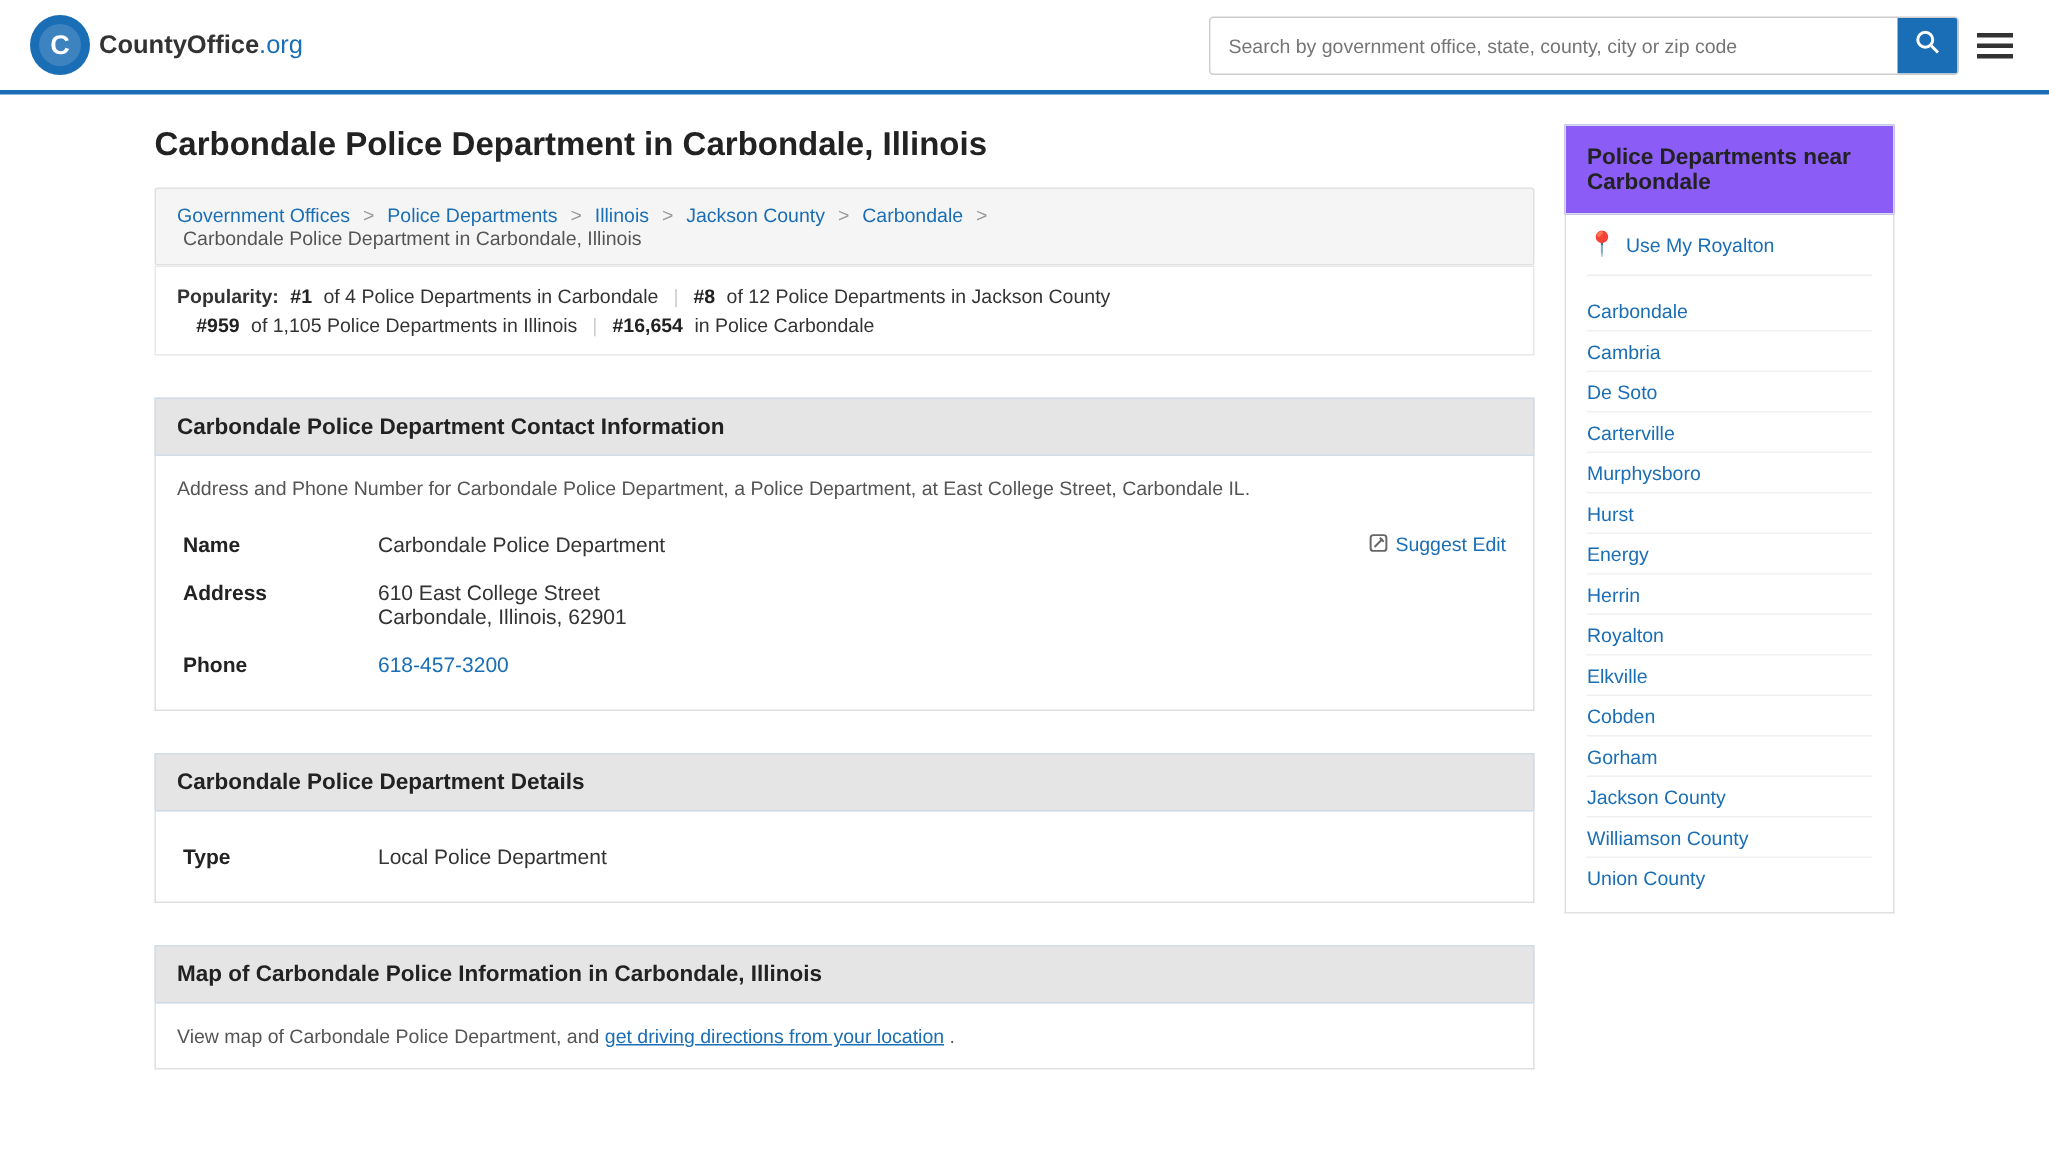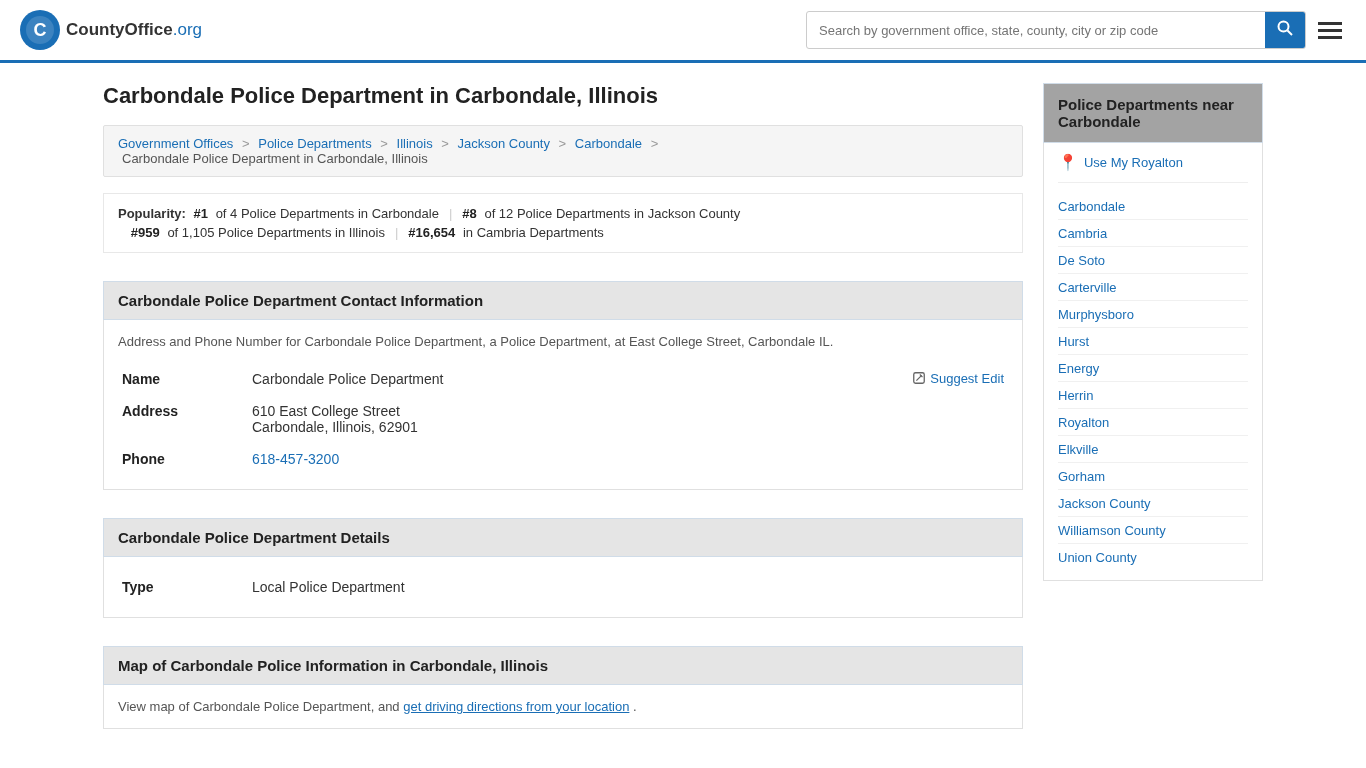--- a/index.html
+++ b/index.html
@@ -94,21 +94,20 @@
       margin-bottom: 16px;
     }
 
     
     .breadcrumb {
       background: #f5f5f5;
       border: 1px solid #e0e0e0;
       padding: 10px 14px;
       font-size: 13px;
       color: #555;
-      margin-bottom: 16px;
       border-radius: 2px;
     }
     .breadcrumb a {
       color: #1a6eb5;
       text-decoration: none;
     }
     .breadcrumb .sep { margin: 0 5px; color: #999; }
 
     
     .popularity-section {
@@ -185,21 +184,21 @@
       font-size: 13px;
       color: #555;
     }
     .map-description a {
       color: #1a6eb5;
       text-decoration: underline;
     }
 
     
     .sidebar-header {
-      background: #a3a3a3;
+      background: #8b5cf6;
       border: 1px solid #d0dce8;
       padding: 12px 14px;
       font-size: 15px;
       font-weight: bold;
       color: #222;
       margin-bottom: 0;
     }
     .sidebar-body {
       border: 1px solid #e0e0e0;
       border-top: none;
@@ -325,21 +324,21 @@
         <span>of 12 Police Departments in Jackson County</span>
       </div>
       <div class="pop-row-2">
         &nbsp;&nbsp;&nbsp;
         <span class="hash-badge">#959</span>
         &nbsp;
         <span>of 1,105 Police Departments in Illinois</span>
         <span class="pipe-sep">|</span>
         <span class="hash-badge">#16,654</span>
         &nbsp;
-        <span>in Cambria Departments</span>
+        <span>in Police Carbondale</span>
       </div>
     </div>
 
     <div>
       <div class="section-header">Carbondale Police Department Contact Information</div>
       <div class="section-body">
         <p class="section-description">Address and Phone Number for Carbondale Police Department, a Police Department, at East College Street, Carbondale IL.</p>
         <table class="info-table">
           <tbody>
               <tr>
@@ -411,20 +410,21 @@
       <li><a href="#">Carbondale</a></li>
           <li><a href="#">Cambria</a></li>
           <li><a href="#">De Soto</a></li>
           <li><a href="#">Carterville</a></li>
           <li><a href="#">Murphysboro</a></li>
           <li><a href="#">Hurst</a></li>
           <li><a href="#">Energy</a></li>
           <li><a href="#">Herrin</a></li>
           <li><a href="#">Royalton</a></li>
           <li><a href="#">Elkville</a></li>
+          <li><a href="#">Cobden</a></li>
           <li><a href="#">Gorham</a></li>
           <li><a href="#">Jackson County</a></li>
           <li><a href="#">Williamson County</a></li>
           <li><a href="#">Union County</a></li>
         </ul>
     </div>
   </aside>
 </div>
 
 </body></html>

